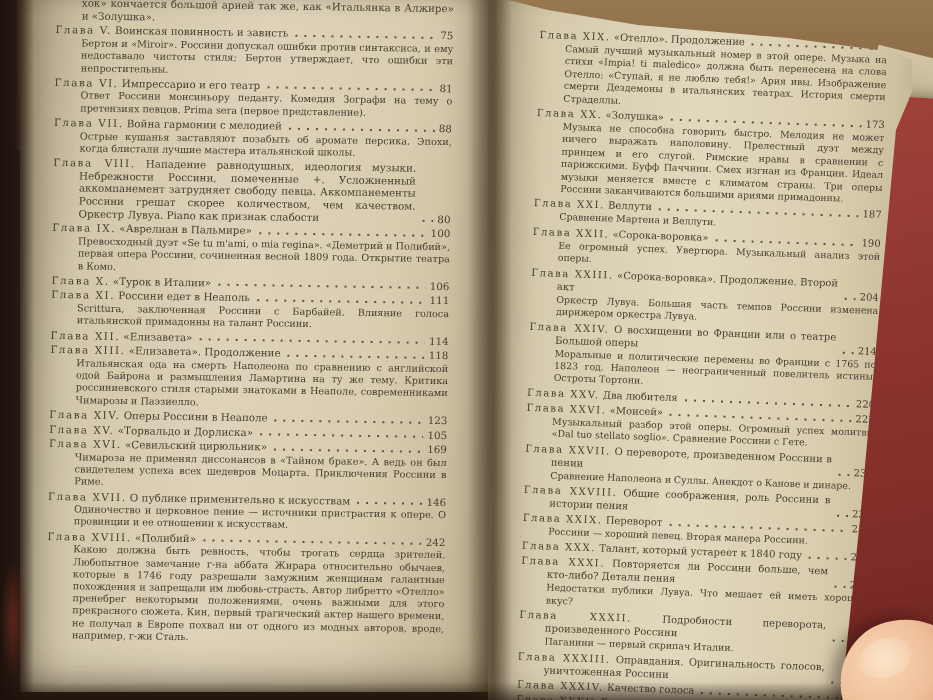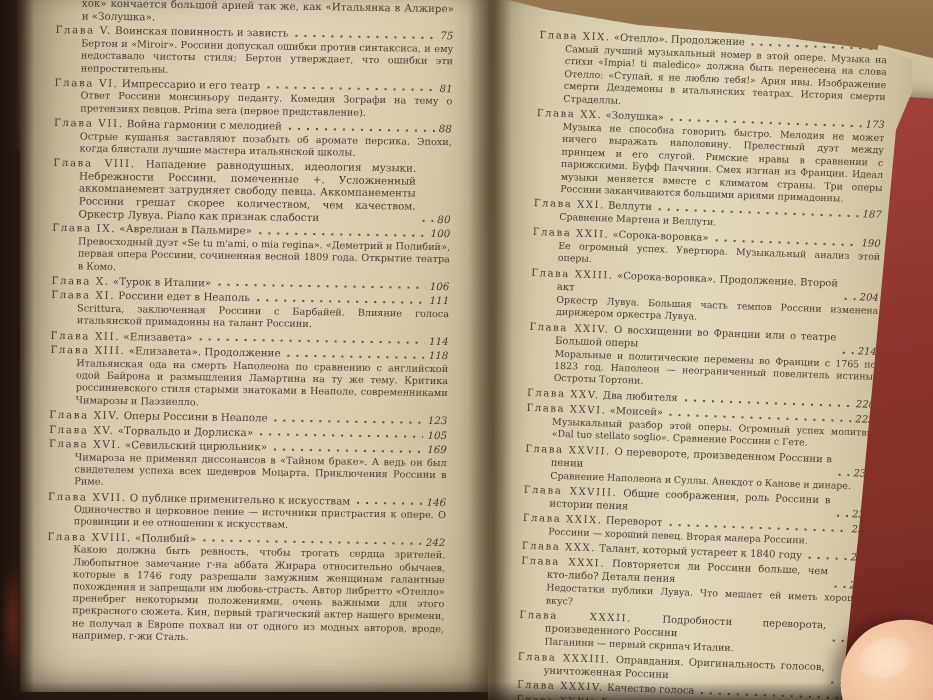--- a/index.html
+++ b/index.html
@@ -34,21 +34,21 @@
   .rp{left:52px;top:26px;width:348px;transform:rotate(2deg);transform-origin:0 0;
       font-size:10px;line-height:13px;}
   .cont{padding-left:26px;text-align:justify;margin-bottom:2px;}
   .entry{margin:0;}
   .row{display:flex;align-items:flex-end;margin-top:2px;}
   .t{padding-left:26px;text-indent:-26px;text-align:justify;flex:0 1 auto;}
   .lbl{letter-spacing:1.6px;}
   .leader{flex:1 1 12px;min-width:12px;height:10px;margin:0 4px 1px 6px;align-self:flex-end;
     background-image:radial-gradient(circle at 2px 7px,rgba(70,60,46,.85) 1px,transparent 1.4px);
     background-size:9px 10px;background-repeat:repeat-x;}
-  .pg{flex:0 0 auto;align-self:flex-end;font-style:italic;}
+  .pg{flex:0 0 auto;align-self:flex-end;}
   .note{padding-left:26px;text-align:justify;font-size:.94em;line-height:12.2px;margin-top:1px;}
   .rp .note{line-height:12.4px;}
   .gutter{position:absolute;left:468px;top:0;width:44px;height:700px;z-index:3;pointer-events:none;
     background:linear-gradient(90deg,rgba(59,42,20,0) 0%,rgba(59,42,20,.38) 42%,rgba(45,32,15,.5) 58%,rgba(59,42,20,0) 100%);}
   .edge-left{position:absolute;left:0;top:0;width:34px;height:700px;z-index:3;pointer-events:none;
     background:linear-gradient(90deg,#1c120b 0%,#241710 45%,rgba(36,23,16,0) 100%);}
   .edge-left::after{content:"";position:absolute;left:0;top:560px;width:26px;height:120px;
     background:radial-gradient(closest-side,#5a241a,rgba(90,36,26,0));}
   .bottom-shade{position:absolute;left:0;top:682px;width:933px;height:18px;z-index:3;pointer-events:none;
     background:linear-gradient(180deg,rgba(25,15,8,0),rgba(25,15,8,.55));}

